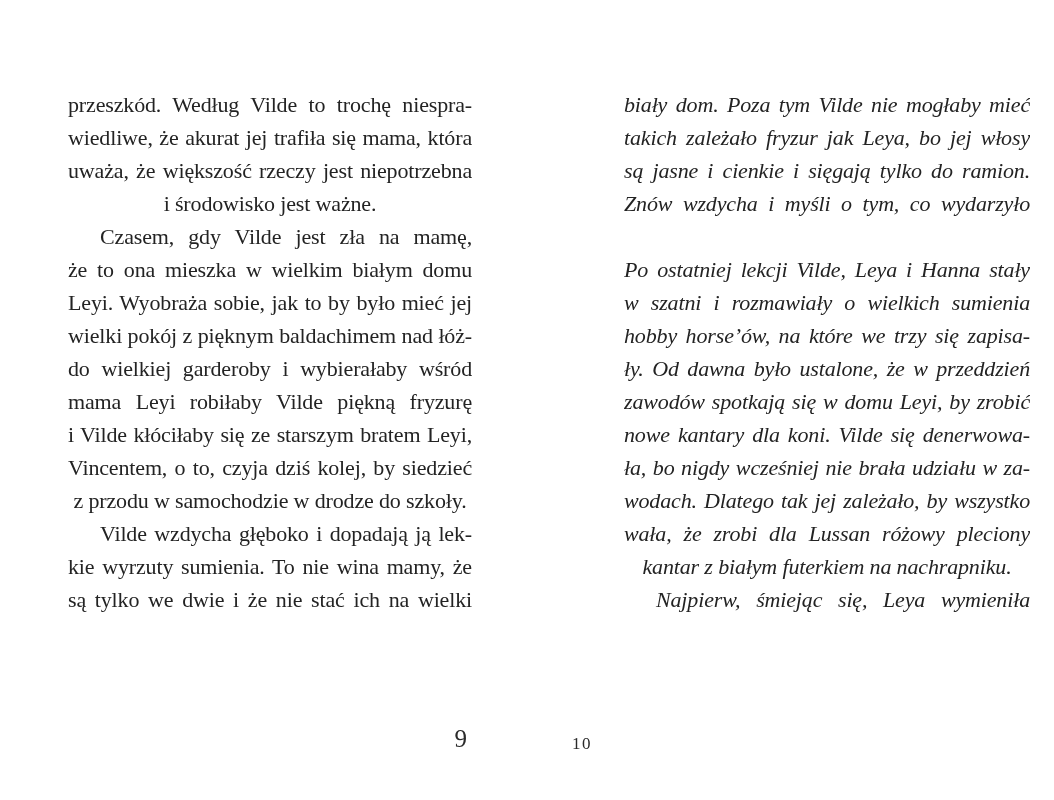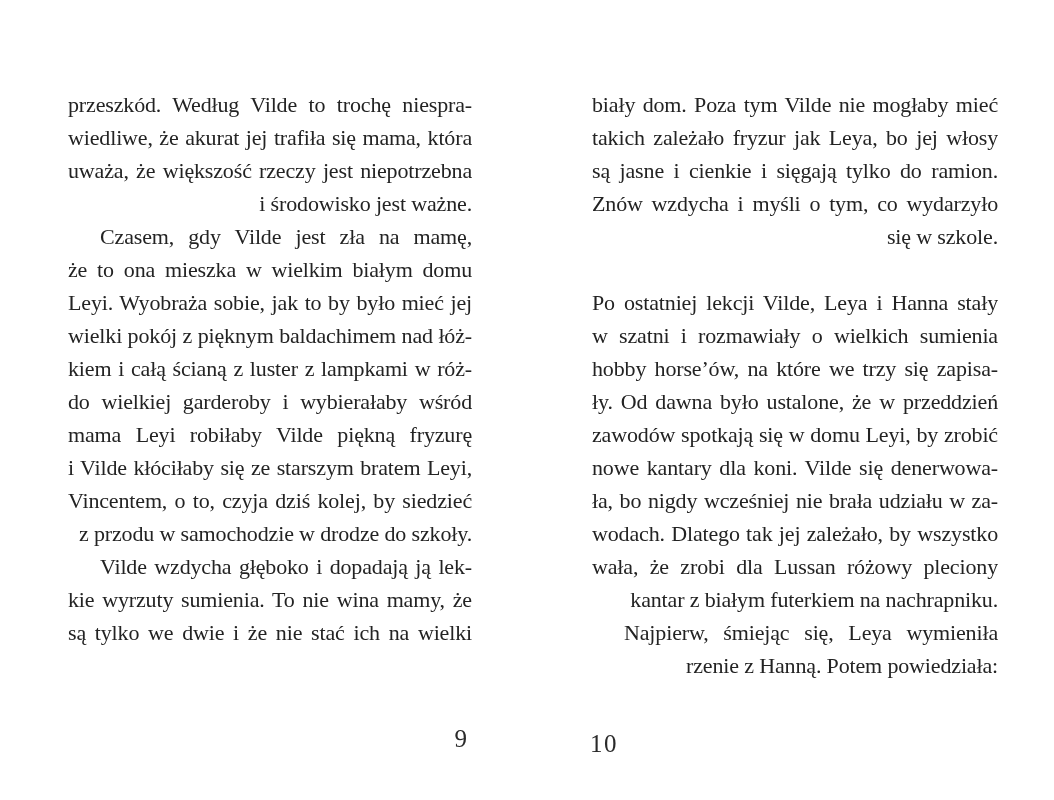--- a/index.html
+++ b/index.html
@@ -17,30 +17,31 @@
   }
   .page {
     position: absolute;
     top: 88px;
   }
   #left-page {
     left: 68px;
     width: 404px;
   }
   #right-page {
-    left: 592px;
+    left: 624px;
     width: 406px;
+    font-style: italic;
   }
   .ln {
     height: 33px;
     line-height: 33px;
     font-size: 22px;
     letter-spacing: -0.15px;
     overflow: hidden;
-    text-align: right;
+    text-align: center;
   }
   .j {
     text-align: justify;
     text-align-last: justify;
     text-justify: inter-word;
   }
   .ind {
     text-indent: 32px;
   }
   .blank {
@@ -54,66 +55,63 @@
     text-align: right;
     padding-right: 5px;
     box-sizing: border-box;
     font-size: 25px;
     line-height: 33px;
     color: #2a2a2a;
   }
   
   .pagenum-right {
     position: absolute;
-    left: 590px;
+    left: 572px;
     top: 727px;
-    font-size: 25px;
+    font-size: 17px;
     line-height: 33px;
     letter-spacing: 1.5px;
     color: #2a2a2a;
   }
 </style>
 </head>
 <body>
 
 <div id="left-page" class="page">
   <div class="ln j">przeszkód. Według Vilde to trochę niespra-</div>
   <div class="ln j">wiedliwe, że akurat jej trafiła się mama, która</div>
   <div class="ln j">uważa, że większość rzeczy jest niepotrzebna</div>
   <div class="ln">i środowisko jest ważne.</div>
   <div class="ln j ind">Czasem, gdy Vilde jest zła na mamę, udaje,</div>
   <div class="ln j">że to ona mieszka w wielkim białym domu</div>
   <div class="ln j">Leyi. Wyobraża sobie, jak to by było mieć jej</div>
   <div class="ln j">wielki pokój z pięknym baldachimem nad łóż-</div>
-  <div class="ln j">kiem i całą ścianą z luster z lampkami w róż-</div>
   <div class="ln j">do wielkiej garderoby i wybierałaby wśród</div>
   <div class="ln j">mama Leyi robiłaby Vilde piękną fryzurę</div>
   <div class="ln j">i Vilde kłóciłaby się ze starszym bratem Leyi,</div>
   <div class="ln j">Vincentem, o to, czyja dziś kolej, by siedzieć</div>
   <div class="ln">z przodu w samochodzie w drodze do szkoły.</div>
   <div class="ln j ind">Vilde wzdycha głęboko i dopadają ją lek-</div>
   <div class="ln j">kie wyrzuty sumienia. To nie wina mamy, że</div>
   <div class="ln j">są tylko we dwie i że nie stać ich na wielki</div>
 </div>
 
 <div id="right-page" class="page">
   <div class="ln j">biały dom. Poza tym Vilde nie mogłaby mieć</div>
   <div class="ln j">takich zależało fryzur jak Leya, bo jej włosy</div>
   <div class="ln j">są jasne i cienkie i sięgają tylko do ramion.</div>
   <div class="ln j">Znów wzdycha i myśli o tym, co wydarzyło</div>
-  <div class="ln">się w szkole.</div>
   <div class="ln blank"></div>
   <div class="ln j">Po ostatniej lekcji Vilde, Leya i Hanna stały</div>
   <div class="ln j">w szatni i rozmawiały o wielkich sumienia</div>
   <div class="ln j">hobby horse’ów, na które we trzy się zapisa-</div>
   <div class="ln j">ły. Od dawna było ustalone, że w przeddzień</div>
   <div class="ln j">zawodów spotkają się w domu Leyi, by zrobić</div>
   <div class="ln j">nowe kantary dla koni. Vilde się denerwowa-</div>
   <div class="ln j">ła, bo nigdy wcześniej nie brała udziału w za-</div>
   <div class="ln j">wodach. Dlatego tak jej zależało, by wszystko</div>
   <div class="ln j">wała, że zrobi dla Lussan różowy pleciony</div>
   <div class="ln">kantar z białym futerkiem na nachrapniku.</div>
   <div class="ln j ind">Najpierw, śmiejąc się, Leya wymieniła spoj-</div>
-  <div class="ln">rzenie z Hanną. Potem powiedziała:</div>
 </div>
 
 <div class="pagenum-left">9</div>
 <div class="pagenum-right">10</div>
 
 </body></html>

